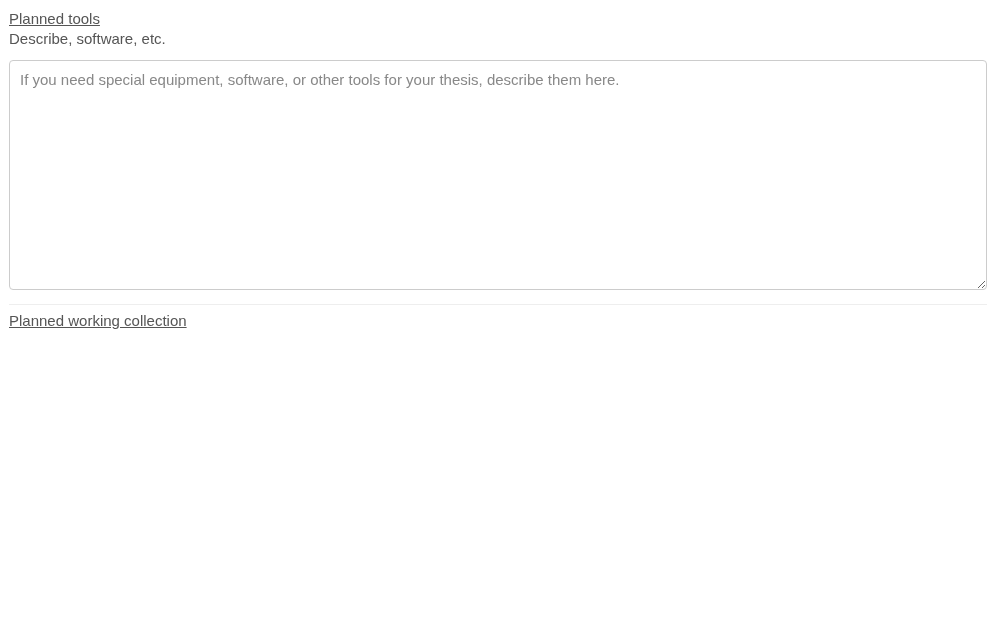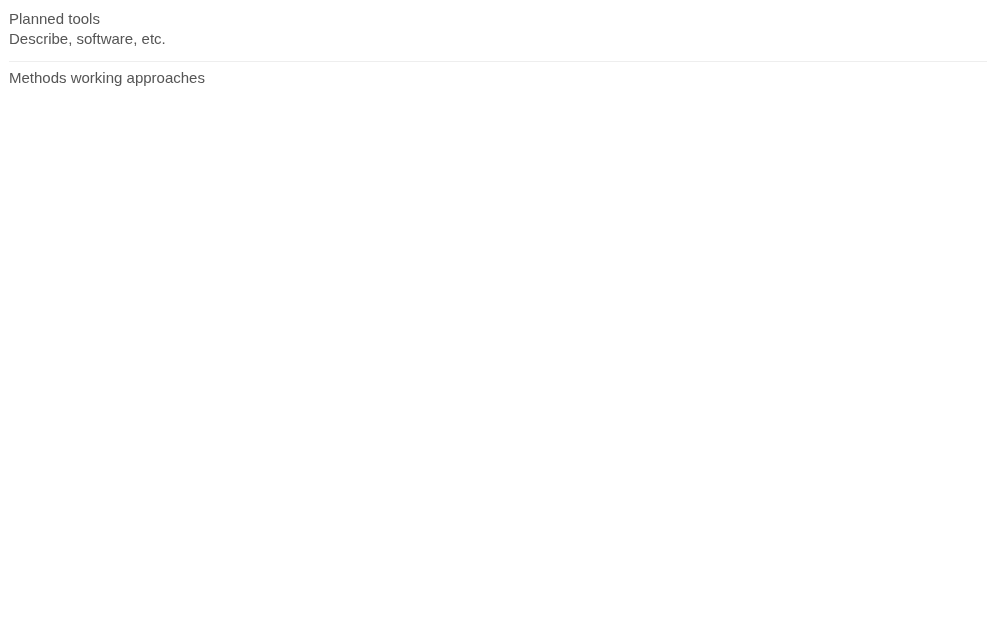--- a/index.html
+++ b/index.html
@@ -16,20 +16,21 @@
     }
     .field-group {
       margin: 0;
       padding: 0;
     }
     .field-label {
       display: block;
       line-height: 1.35;
       margin: 0;
       color: #555555;
+      text-decoration: underline;
     }
     .field-sublabel {
       display: block;
       line-height: 1.35;
       margin: 0 0 10px 0;
       color: #555555;
     }
     textarea.field-input {
       width: 100%;
       border: 1px solid #cccccc;
@@ -56,19 +57,20 @@
       border-top: 1px solid #eeeeee;
       margin: 11px 0 6px 0;
     }
   </style>
 </head>
 <body>
 
 <div class="field-group">
   <span class="field-label">Planned tools</span>
   <span class="field-sublabel">Describe, software, etc.</span>
+  <textarea class="field-input tools-textarea" placeholder="If you need special equipment, software, or other tools for your thesis, describe them here." style=""></textarea>
 </div>
 
 <hr class="divider">
 
 <div class="field-group">
-  <span class="field-label">Methods working approaches</span>
+  <span class="field-label">Planned working collection</span>
 </div>
 
 </body></html>

